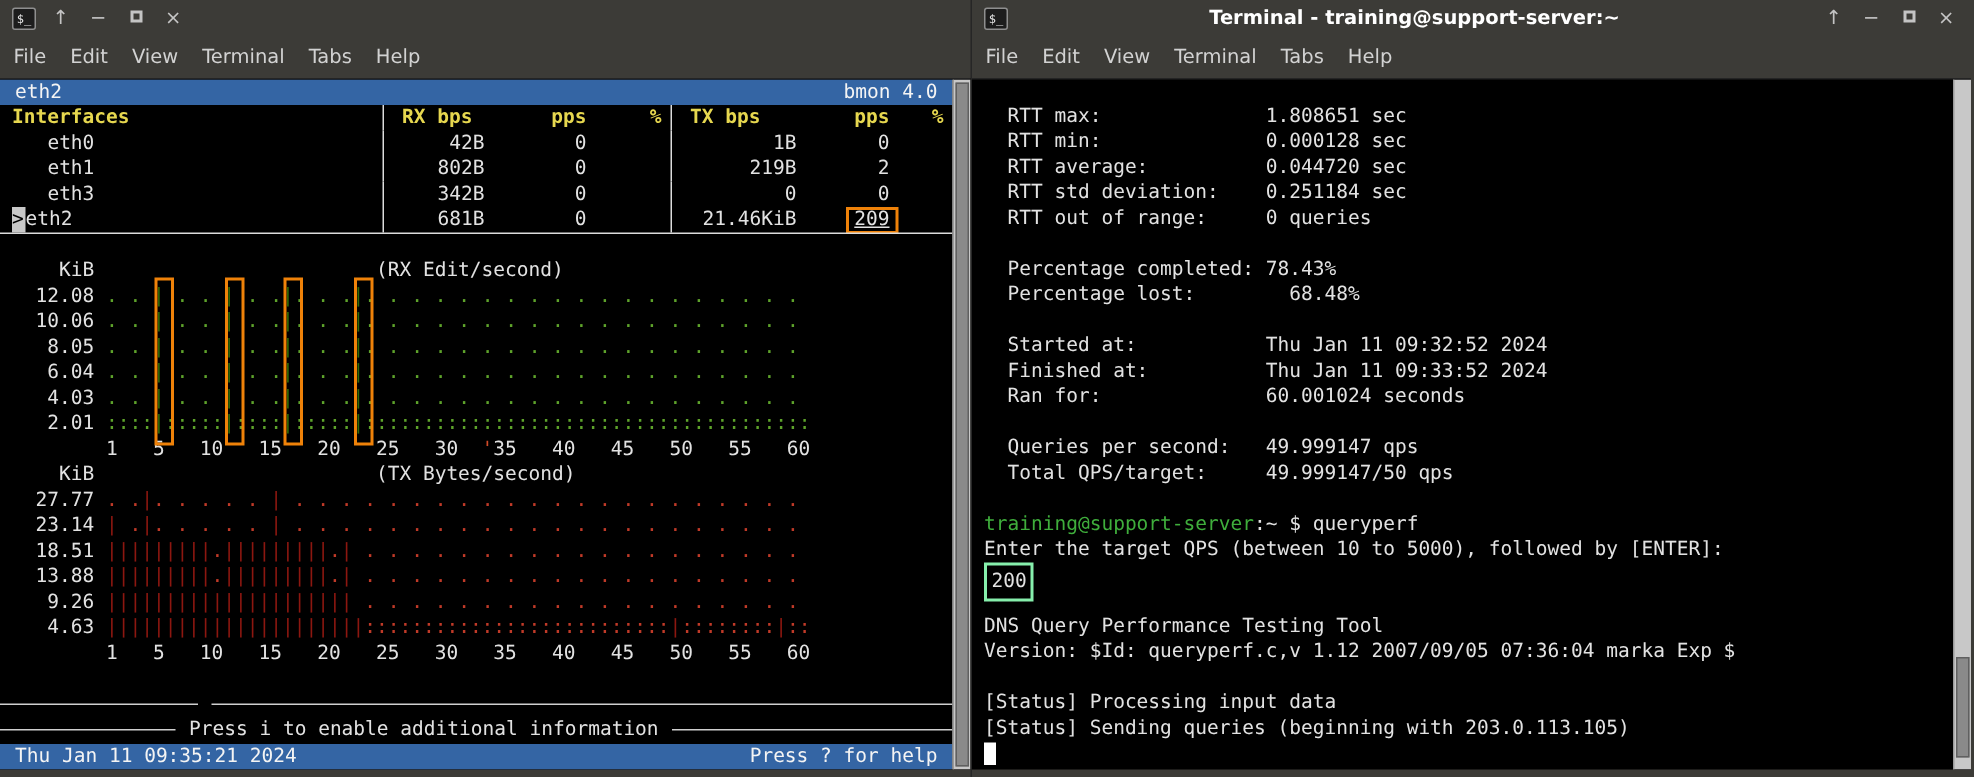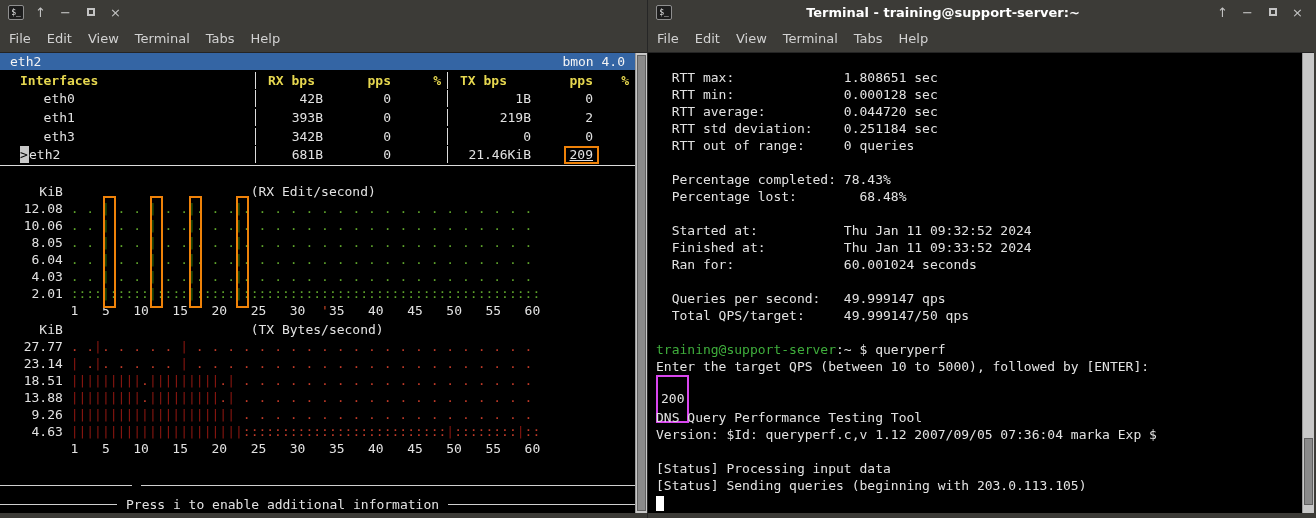--- a/index.html
+++ b/index.html
@@ -24,21 +24,21 @@
   .menubar { height:27px; display:flex; align-items:center; gap:16px; padding:0 9px; font-size:13px; color:#d2d2d2; }
   .menu-item { white-space:nowrap; }
 
   .content { flex:1; background:#000; display:flex; position:relative; border-top:1px solid #242424; overflow:hidden; }
   .term { flex:1; font-family:"DejaVu Sans Mono",monospace; font-size:13px; line-height:17px; color:#e2e2e2; overflow:hidden; }
   .scrollbar { width:12px; background:#c8c8c8; border-left:1px solid #9a9a9a; position:relative; }
   .thumb { position:absolute; left:1px; right:1px; background:#8a8a8a; border:1px solid #606060; }
 
   
   .bmon { display:flex; flex-direction:column; height:100%;justify-content:space-between; }
-  .brow { height:17px; line-height:17px; display:flex; white-space:pre; flex:0 0 auto;padding-left:12px; }
+  .brow { height:17px; line-height:17px; display:flex; white-space:pre; flex:0 0 auto; }
   .bluebar { background:#3465a4; color:#f4f4f4; padding:0 10px; justify-content:space-between; }
   .thead { color:#e6d74f; font-weight:bold; }
   .cname { flex:1; padding-left:8px; display:flex; }
   .mark { display:inline-block; width:8px; }
   .mark.on { background:#c8c8c8; color:#000; width:9px; }
   .nm.pad { padding-left:15.6px; }
   .c { text-align:right; }
   .c-rxbps { width:68px; border-left:1px solid #dcdcdc; }
   .c-rxpps { width:68px; }
   .c-rxpct { width:56px; padding-right:6px; }
@@ -56,21 +56,21 @@
 
   .help { height:17px; display:flex; align-items:center; gap:9px; color:#e2e2e2; white-space:pre; }
   .rule { height:0; border-top:1px solid #cfcfcf; }
   .rule.grow { flex:1; }
   .statusbar { margin-top:auto; }
 
   
   #rterm { padding:16px 0 0 8px; }
   .tl { height:17px; line-height:17px; white-space:pre; }
   .prompt-user { color:#3fae3c; }
-  .obox { display:inline-block; border:2px solid #d946ef; padding:15px 3px; line-height:14px; }
+  .obox { display:inline-block; border:2px solid #86efac; padding:4px 3px; line-height:14px; }
   .cursor { display:inline-block; width:8px; height:15px; background:#ffffff; vertical-align:middle; }
 </style>
 </head>
 <body>
 
 <div class="window" id="win-left">
   <div class="titlebar">
     <span class="app-icon">$_</span>
     <span class="tb-btn">↑</span>
     <span class="tb-btn">−</span>
@@ -106,21 +106,21 @@
           <span class="cname"><span class="mark"></span><span class="nm pad">eth0</span></span>
           <span class="c c-rxbps">42B</span>
           <span class="c c-rxpps">0</span>
           <span class="c c-rxpct"></span>
           <span class="c c-txbps">1B</span>
           <span class="c c-txpps">0</span>
           <span class="c c-txpct"></span>
         </div>
         <div class="brow">
           <span class="cname"><span class="mark"></span><span class="nm pad">eth1</span></span>
-          <span class="c c-rxbps">393B</span>
+          <span class="c c-rxbps">802B</span>
           <span class="c c-rxpps">0</span>
           <span class="c c-rxpct"></span>
           <span class="c c-txbps">219B</span>
           <span class="c c-txpps">2</span>
           <span class="c c-txpct"></span>
         </div>
         <div class="brow">
           <span class="cname"><span class="mark"></span><span class="nm pad">eth3</span></span>
           <span class="c c-rxbps">342B</span>
           <span class="c c-rxpps">0</span>
@@ -169,20 +169,24 @@
         <div class="brow"></div>
         <div class="help">
           <span class="rule" style="width:132px"></span>
           <span class="rule grow"></span>
         </div>
         <div class="help">
           <span class="rule" style="width:117px"></span>
           <span>Press i to enable additional information</span>
           <span class="rule grow"></span>
         </div>
+        <div class="brow bluebar statusbar">
+          <span>Thu Jan 11 09:35:21 2024</span>
+          <span>Press ? for help</span>
+        </div>
       </div>
     </div>
     <div class="scrollbar">
       <div class="thumb" style="top:2px; bottom:2px;"></div>
     </div>
   </div>
 </div>
 
 <div class="window" id="win-right">
   <div class="titlebar">

